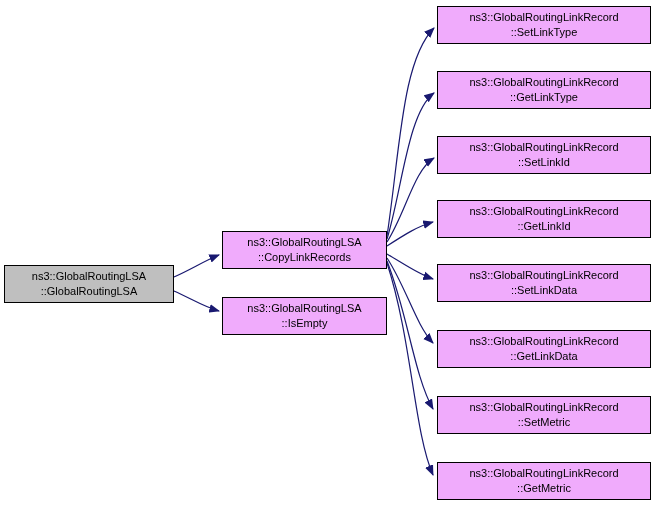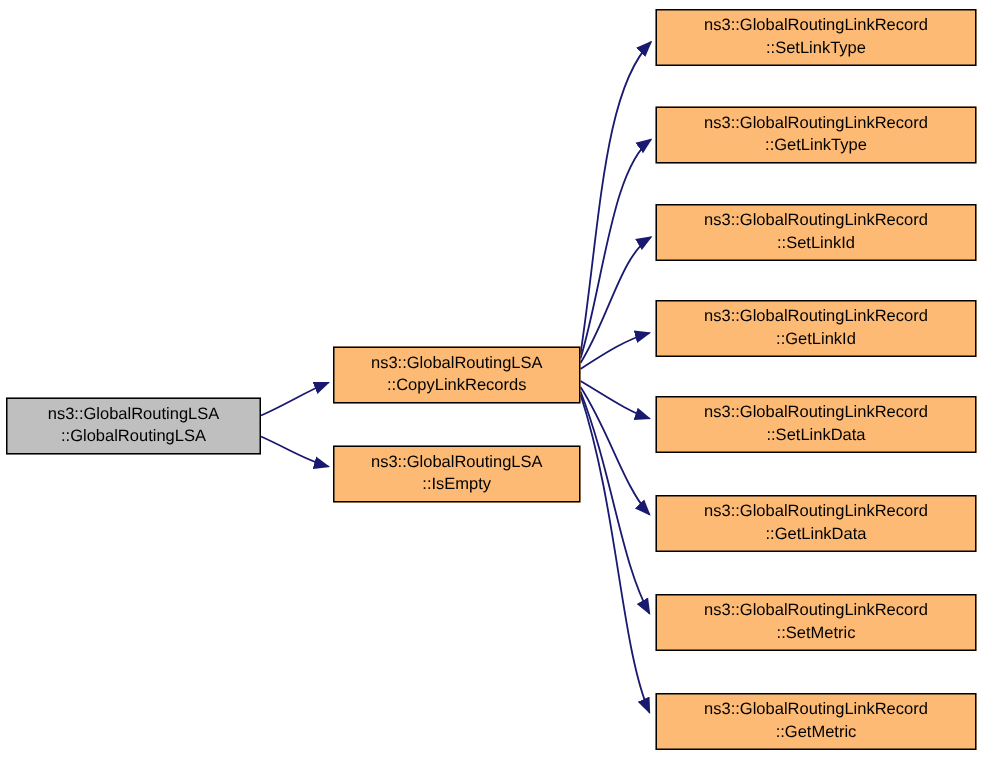--- a/index.html
+++ b/index.html
@@ -19,21 +19,21 @@
     position: absolute;
     left: 0;
     top: 0;
     width: 659px;
     height: 508px;
   }
   .node {
     position: absolute;
     box-sizing: border-box;
     border: 1px solid #000000;
-    background: #fdba74;
+    background: #f0abfc;
     display: flex;
     align-items: center;
     justify-content: center;
     text-align: center;
     font-size: 11px;
     line-height: 15px;
     color: #000000;
     white-space: pre-line;
     cursor: pointer;
   }

